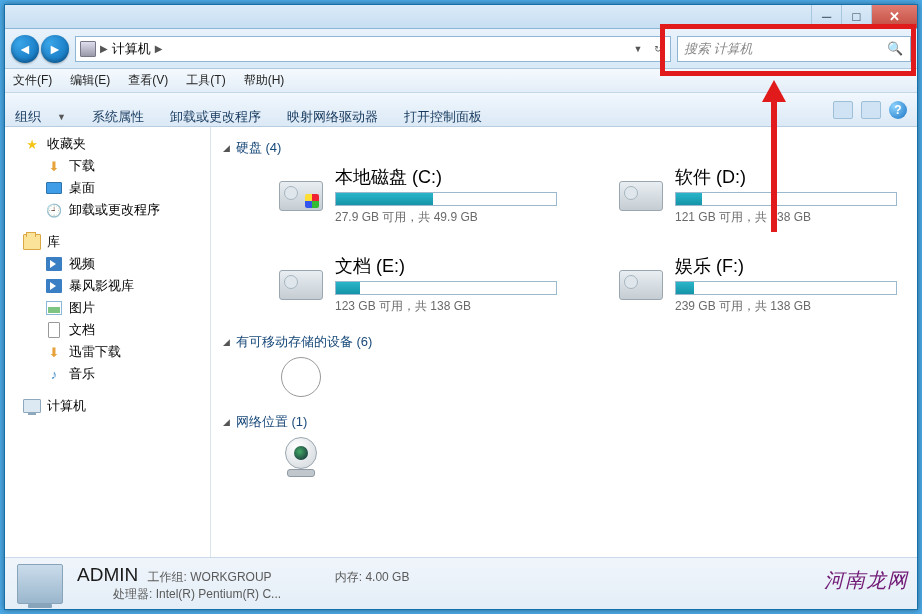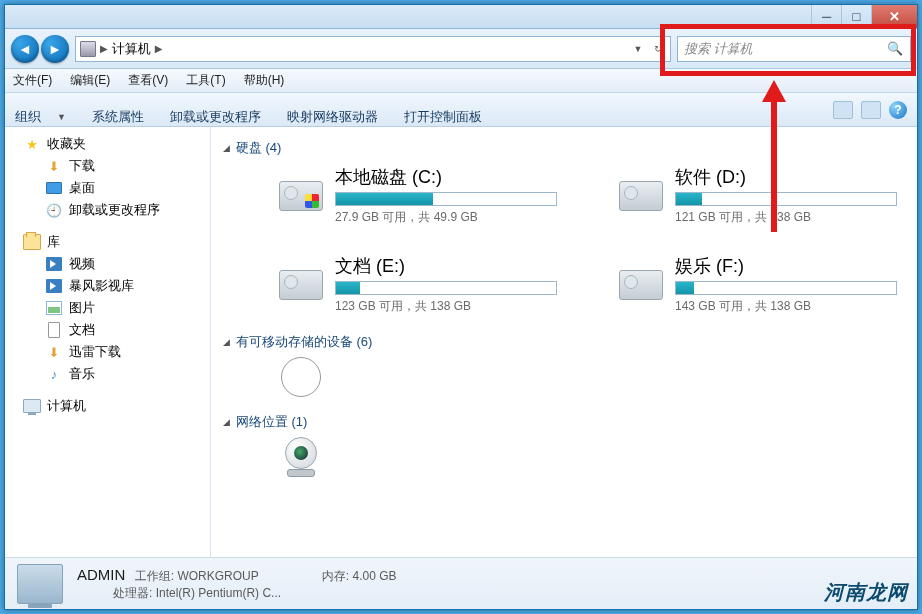--- a/index.html
+++ b/index.html
@@ -73,23 +73,23 @@
 .drive-info { flex: 1; }
 .drive-name { font-size: 18px; margin-bottom: 3px; }
 .prog { width: 100%; height: 14px; border: 1px solid #9cb8cd; background: #fff; margin-bottom: 3px; position:relative; }
 .prog .fill { height: 100%; background: linear-gradient(#2ab5c9,#1494a8); }
 .drive-stat { font-size: 12px; color: #6a6a6a; }
 
 .statusbar { height: 52px; background: linear-gradient(#f0f5fb,#e4eef7); border-top: 1px solid #cadae8; display: flex; align-items: center; padding: 4px 12px; gap: 14px; font-size: 12px; }
 .status-icon { width: 46px; height: 40px; background: linear-gradient(#cadceb,#9ab6cc); border:1px solid #88a4ba; border-radius:2px; position:relative; }
 .status-icon::after { content:""; position:absolute; left:10px; right:10px; bottom:-5px; height:4px; background:#88a4ba; border-radius:1px; }
 .status-detail { color:#5a5a5a; }
-.status-name { color:#1b1b1b; font-size:15px; margin-right: 6px; }
-
-.watermark { position: absolute; right: 14px; bottom: 8px; font-size: 20px; font-family: "Microsoft YaHei", sans-serif; font-style: italic; color: #0c4a6e; font-weight: 700; z-index: 60; letter-spacing: 1px; }
+.status-name { color:#1b1b1b; font-size:19px; margin-right: 6px; }
+
+.watermark { position: absolute; right: 14px; bottom: 20px; font-size: 20px; font-family: "Microsoft YaHei", sans-serif; font-style: italic; color: #701a75; font-weight: 400; z-index: 60; letter-spacing: 1px; }
 
 .divider-dd { font-size:9px; color:#555; }
 </style>
 </head>
 <body>
 
 <div class="window">
 
   <div class="titlebar">
     <div class="btn">─</div>
@@ -256,21 +256,21 @@
         </div>
         <div class="drive">
           <div class="drive-ico">
               <div class="hdd"></div>
             </div>
           <div class="drive-info">
             <div class="drive-name">娱乐 (F:)</div>
             <div class="prog">
                 <div class="fill" style="width:8%"></div>
               </div>
-            <div class="drive-stat">143 GB 可用，共 138 GB</div>
+            <div class="drive-stat">239 GB 可用，共 138 GB</div>
           </div>
         </div>
       </div>
 
       <div class="section-hdr">
           <span class="tri">◢</span>
           <span>有可移动存储的设备 (6)</span>
         </div>
       <div class="drives">
         <div class="drive">

